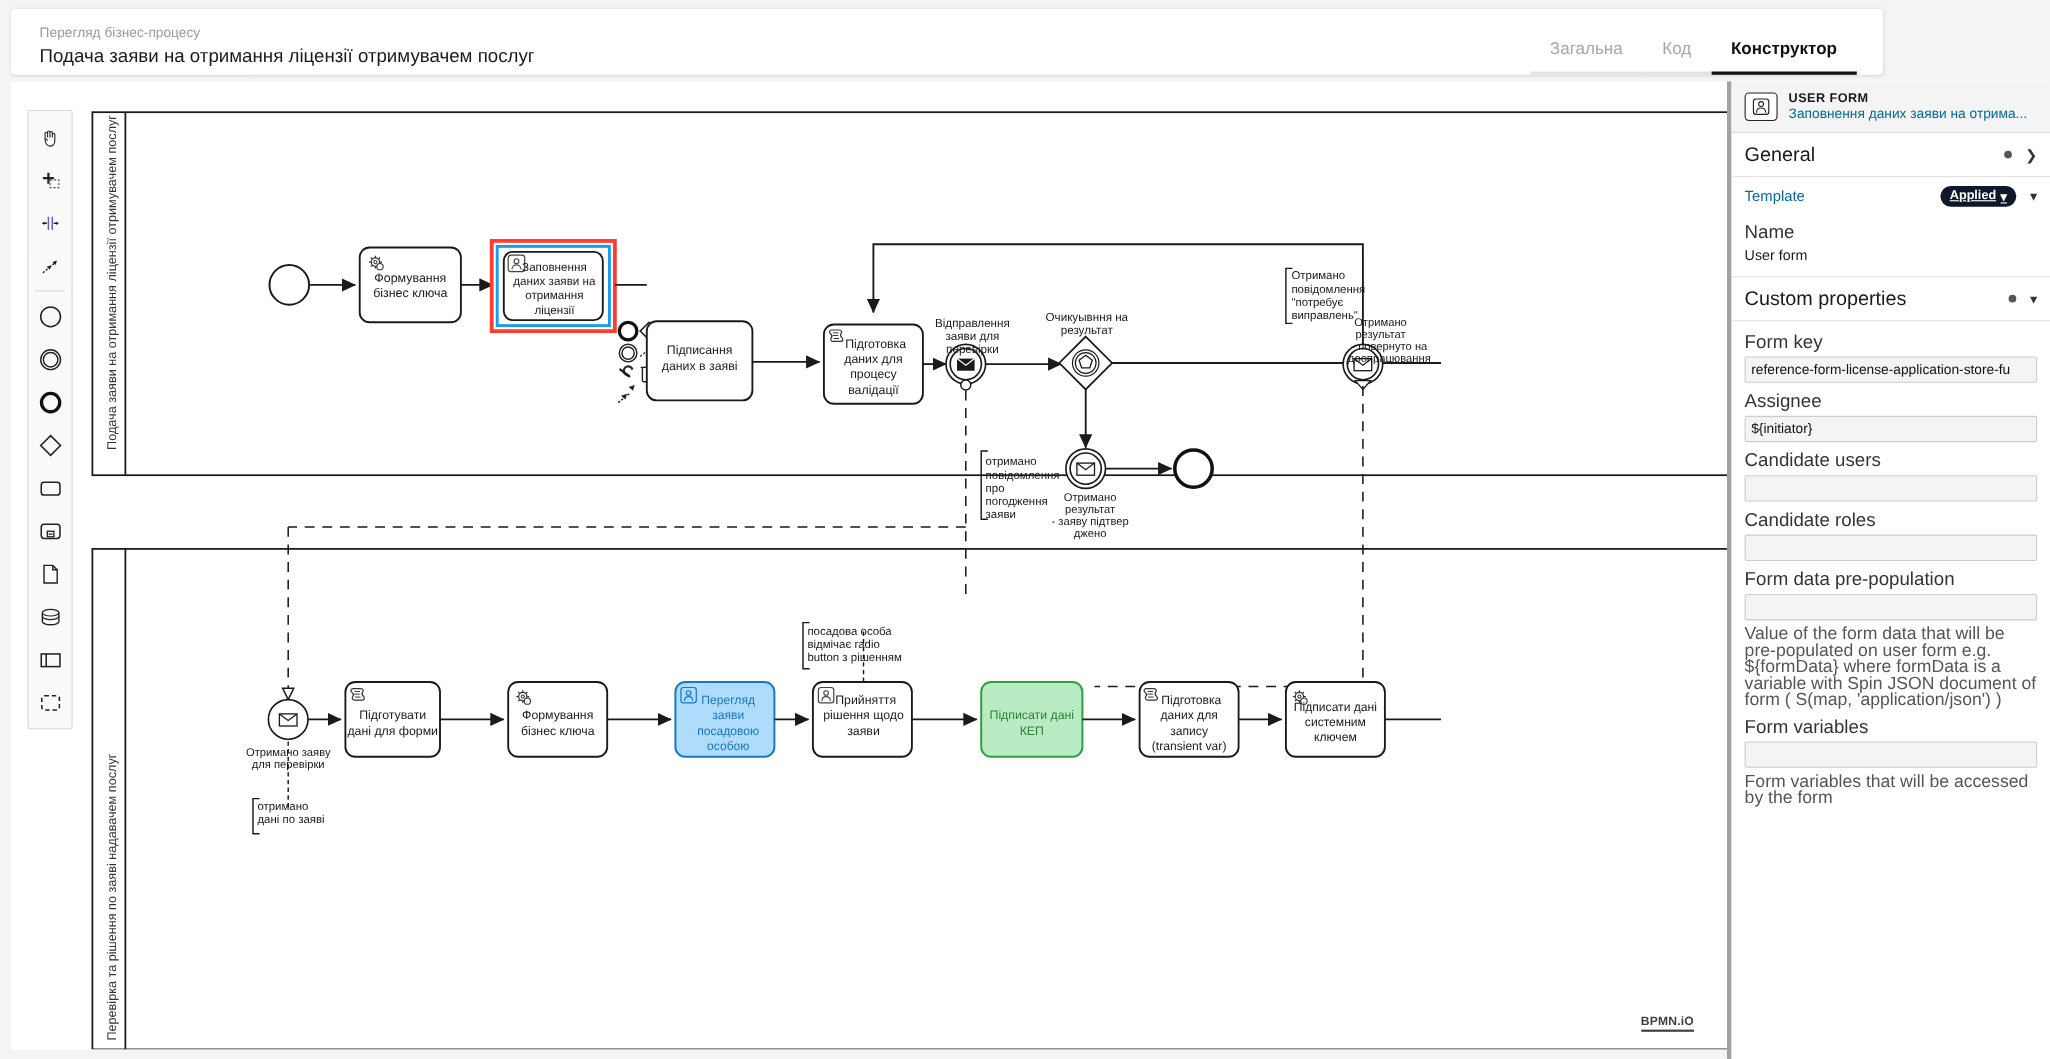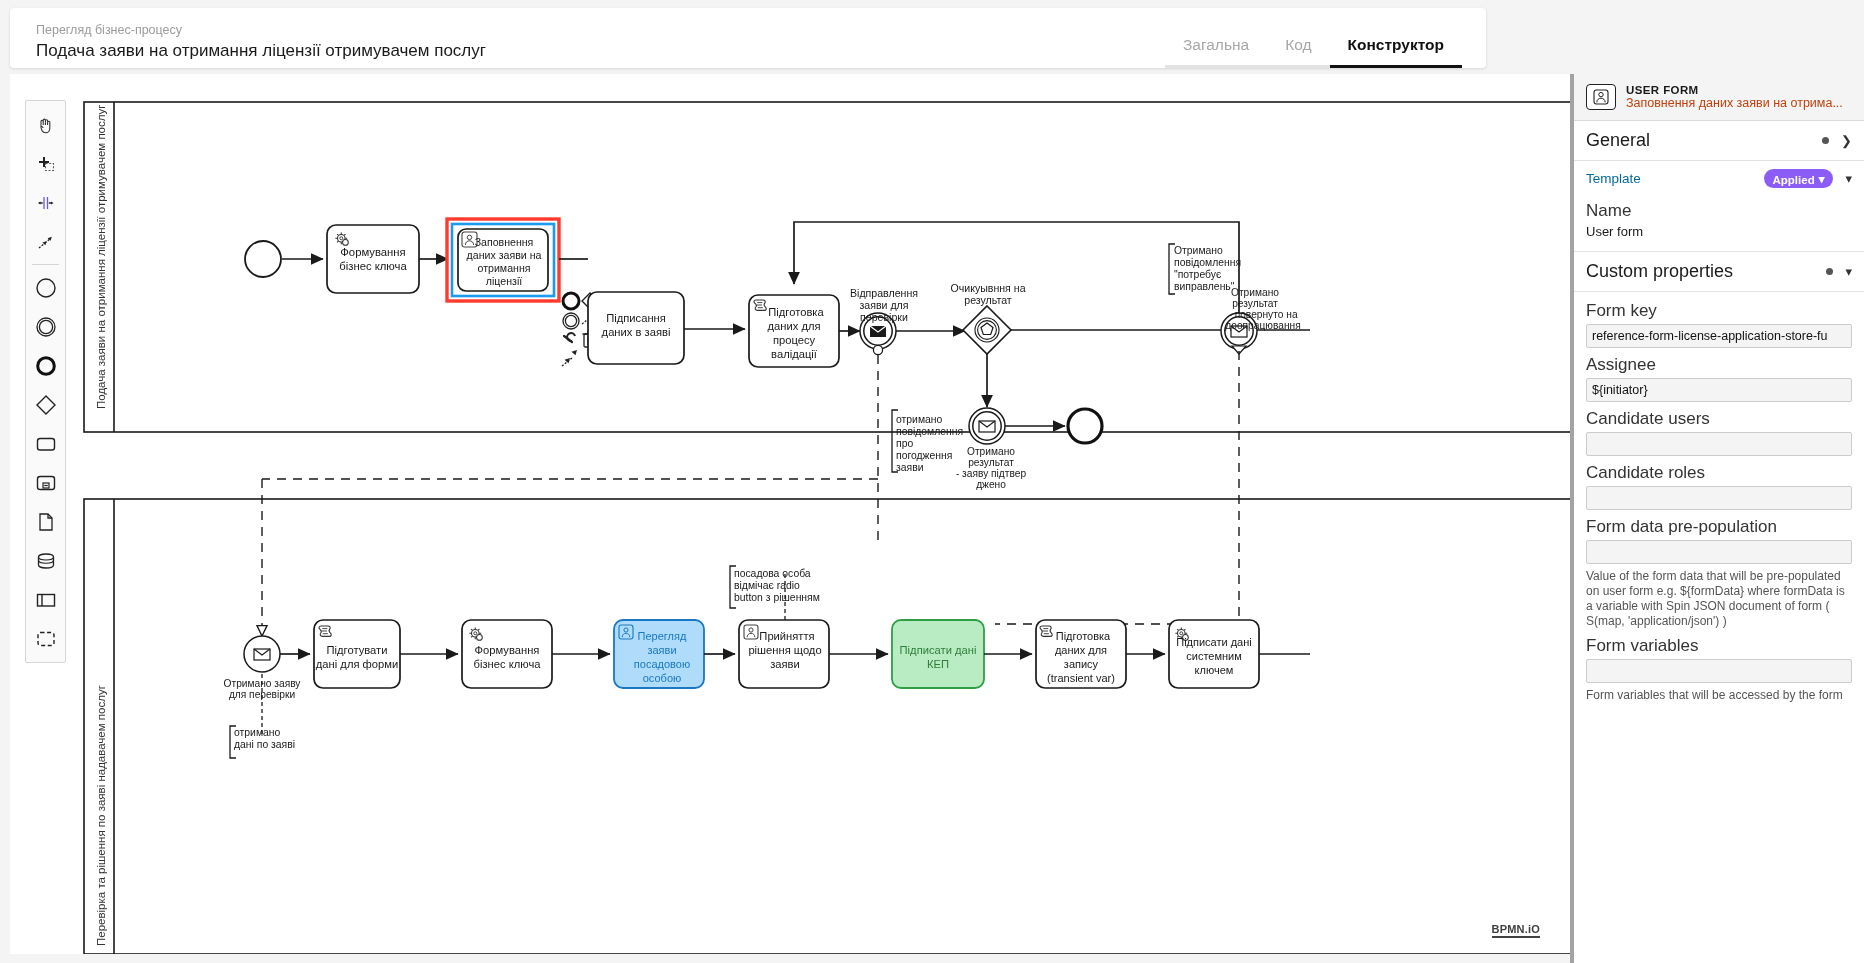--- a/index.html
+++ b/index.html
@@ -7,21 +7,21 @@
     margin: 0; padding: 0;
     width: 1864px; height: 963px;
     background: #f4f4f5;
     font-family: "Liberation Sans", sans-serif;
     overflow: hidden;
   }
   #app { position: relative; width: 1864px; height: 963px; background: #f4f4f5; }
 
   
   .header {
-    position: absolute; left: 10px; top: 8px; width: 1476px; height: 60px;
+    position: absolute; left: 10px; top: 8px; width: 1702px; height: 60px;
     background: #ffffff; border-radius: 4px;
     box-shadow: 0 1px 3px rgba(0,0,0,0.12);
     display: flex; align-items: flex-end; justify-content: space-between;
   }
   .header-left { padding: 0 0 6px 26px; }
   .breadcrumb { font-size: 12.5px; color: #9b9b9b; line-height: 16px; margin-bottom: 2px; }
   .page-title { font-size: 17px; color: #1a1a1a; line-height: 22px; }
   .tabs { display: flex; align-items: flex-end; height: 100%; padding-right: 24px; text-align: right; }
   .tab {
     font-size: 15.5px; color: #a7a7a7; padding: 0 18px 10px 18px;
@@ -62,46 +62,47 @@
     padding: 10px 12px; background: #f4f4f4; border-bottom: 1px solid #dcdcdc;
   }
   .props-head-icon {
     width: 30px; height: 26px; border: 1.6px solid #222; border-radius: 4px;
     display: flex; align-items: center; justify-content: center; flex: 0 0 auto;
     background: #fff;
   }
   .props-head-text { overflow: hidden; }
   .props-kind { font-size: 11.5px; font-weight: bold; letter-spacing: .4px; color: #1a1a1a; }
   .props-name {
-    font-size: 12.5px; color: #c2410c; white-space: nowrap;
+    font-size: 12.5px; color: #0369a1; white-space: nowrap;
     overflow: hidden; text-overflow: ellipsis; max-width: 230px;
   }
   .group-row {
     display: flex; align-items: center; justify-content: space-between;
     padding: 9px 12px; border-bottom: 1px solid #e2e2e2; cursor: pointer;
   }
   .group-row .glabel { font-size: 18px; color: #1a1a1a; }
   .group-right { display: flex; align-items: center; gap: 12px; }
   .dot { width: 7px; height: 7px; border-radius: 50%; background: #555; display: inline-block; }
   .chev { color: #333; font-size: 13px; line-height: 1; }
   .pill {
-    background: #8b5cf6; color: #fff; font-size: 11.5px; font-weight: bold;
-    border-radius: 10px; padding: 2.5px 9px; display: inline-flex; align-items: flex-end; gap: 4px;
+    background: #0f172a; color: #fff; font-size: 11.5px; font-weight: bold;
+    border-radius: 10px; padding: 2.5px 9px; display: inline-flex; align-items: flex-start; gap: 4px;
     cursor: pointer;
+    text-decoration: underline;
   }
   .section { padding: 2px 12px 8px 12px; border-bottom: 1px solid #e2e2e2; }
   .section.noborder { border-bottom: none; }
   .fld-label { font-size: 17px; color: #333; margin: 7px 0 3px 0; }
   .fld-value { font-size: 13px; color: #1a1a1a; margin-bottom: 4px; }
   .fld-input {
     width: 100%; height: 24px; background: #f4f4f4; border: 1px solid #ccc;
     font-size: 12.5px; color: #111; padding: 2px 5px; border-radius: 2px;
     font-family: Liberation Sans, sans-serif;
   }
-  .fld-help { font-size: 12px; color: #555; line-height: 15px; margin: 5px 0 2px 0; }
+  .fld-help { font-size: 16px; color: #555; line-height: 15px; margin: 5px 0 2px 0; }
   .tpl-row { display: flex; align-items: center; justify-content: space-between;
              padding: 8px 12px 4px 12px; }
   .tpl-row .glabel { font-size: 13.5px; color: #0369a1; }
 
   .bpmnio {
     position: absolute; right: 316px; bottom: 16px;
     font-size: 11px; font-weight: bold; color: #404040;
     border-bottom: 2px solid #404040; padding-bottom: 1px; letter-spacing: .2px;
   }
   text { font-family: "Liberation Sans", sans-serif; }

